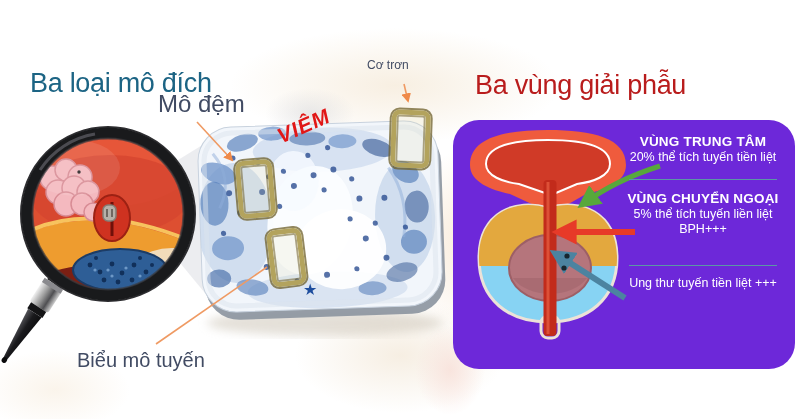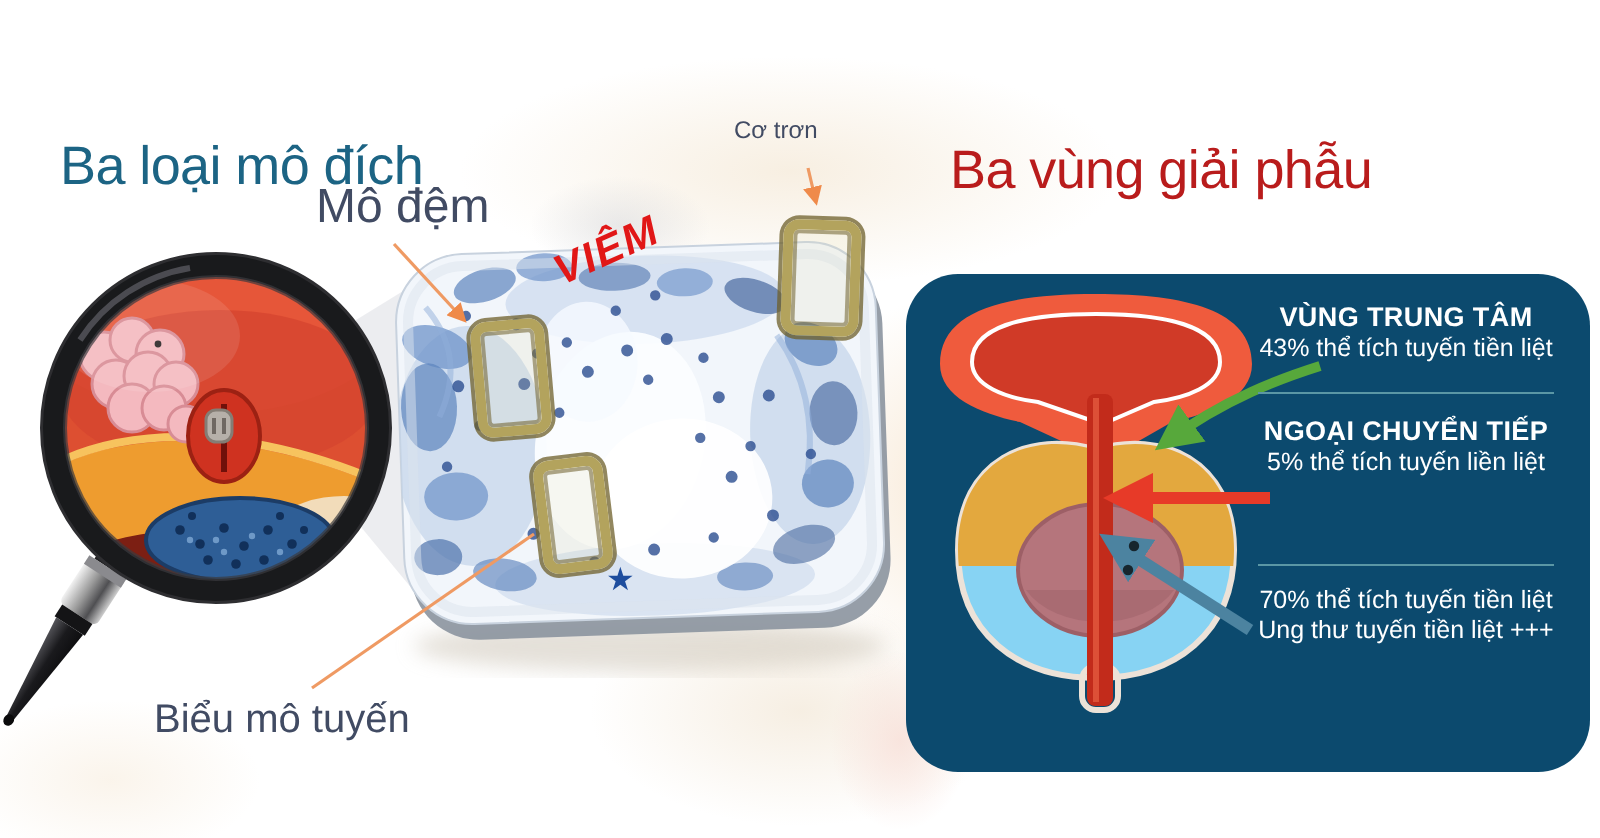--- a/index.html
+++ b/index.html
@@ -27,21 +27,21 @@
   .star{position:absolute;left:303px;top:280px;color:#1d4d9e;font-size:16px;z-index:5;}
 
   .frame{position:absolute;box-sizing:border-box;border:5px solid #b3a35d;border-radius:8px;
          background:rgba(228,220,180,.18);z-index:5;
          box-shadow:0 0 0 2px rgba(110,95,42,.75), inset 0 0 0 2px rgba(110,95,42,.55);}
   .frame1{left:237px;top:160px;width:37px;height:58px;transform:rotate(-5deg);}
   .frame2{left:269px;top:229px;width:35px;height:57px;transform:rotate(-7deg);}
   .frame3{left:391px;top:110px;width:39px;height:58px;transform:rotate(2deg);}
 
   .panel{position:absolute;left:453px;top:120px;width:342px;height:249px;border-radius:26px;
-         background:#0c4a6e;z-index:2;margin-top:17px;}
+         background:#6d28d9;z-index:2;}
   .panel-svg{position:absolute;left:0;top:0;}
   .panel-text{position:absolute;left:158px;top:0;width:184px;height:221px;color:#fff;}
   .zone{position:absolute;left:0;right:0;text-align:center;}
   .zone-name{font-size:13.5px;font-weight:bold;letter-spacing:.2px;line-height:16px;}
   .zone-line{font-size:12.5px;line-height:15px;}
   .pdivider{position:absolute;left:18px;width:148px;height:0;border-top:1.5px solid #5b97a5;}
 
   .overlay{position:absolute;left:0;top:0;z-index:7;pointer-events:none;}
   .slide-svg{position:absolute;left:175px;top:80px;z-index:1;}
   .lens-svg{position:absolute;left:0;top:100px;z-index:4;pointer-events:none;}
@@ -271,26 +271,26 @@
     <path d="M 207,46 C 188,52 160,62 130,84" stroke="#57a83b" stroke-width="5" fill="none" marker-end="url(#gArrow)"></path>
     <line x1="182" y1="112" x2="106" y2="112" stroke="#e73a28" stroke-width="6" marker-end="url(#rArrow)"></line>
     <line x1="172" y1="178" x2="103" y2="134" stroke="#4c83a0" stroke-width="6" marker-end="url(#bArrow)"></line>
     <circle cx="114" cy="136" r="2.6" fill="#17262e"></circle>
     <circle cx="111" cy="148" r="2.6" fill="#17262e"></circle>
   </svg>
 
   <div class="panel-text">
     <div class="zone" style="top:14px">
       <div class="zone-name">VÙNG TRUNG TÂM</div>
-      <div class="zone-line">43% thể tích tuyến tiền liệt</div>
+      <div class="zone-line">20% thể tích tuyến tiền liệt</div>
     </div>
     <div class="pdivider" style="top:59px"></div>
     <div class="zone" style="top:71px">
-      <div class="zone-name">NGOẠI CHUYỂN TIẾP</div>
+      <div class="zone-name">VÙNG CHUYỂN NGOẠI</div>
       <div class="zone-line">5% thể tích tuyến liền liệt</div>
+      <div class="zone-line">BPH+++</div>
     </div>
     <div class="pdivider" style="top:145px"></div>
     <div class="zone" style="top:156px">
-      <div class="zone-line">70% thể tích tuyến tiền liệt</div>
       <div class="zone-line">Ung thư tuyến tiền liệt +++</div>
     </div>
   </div>
 </div>
 
 </body></html>

